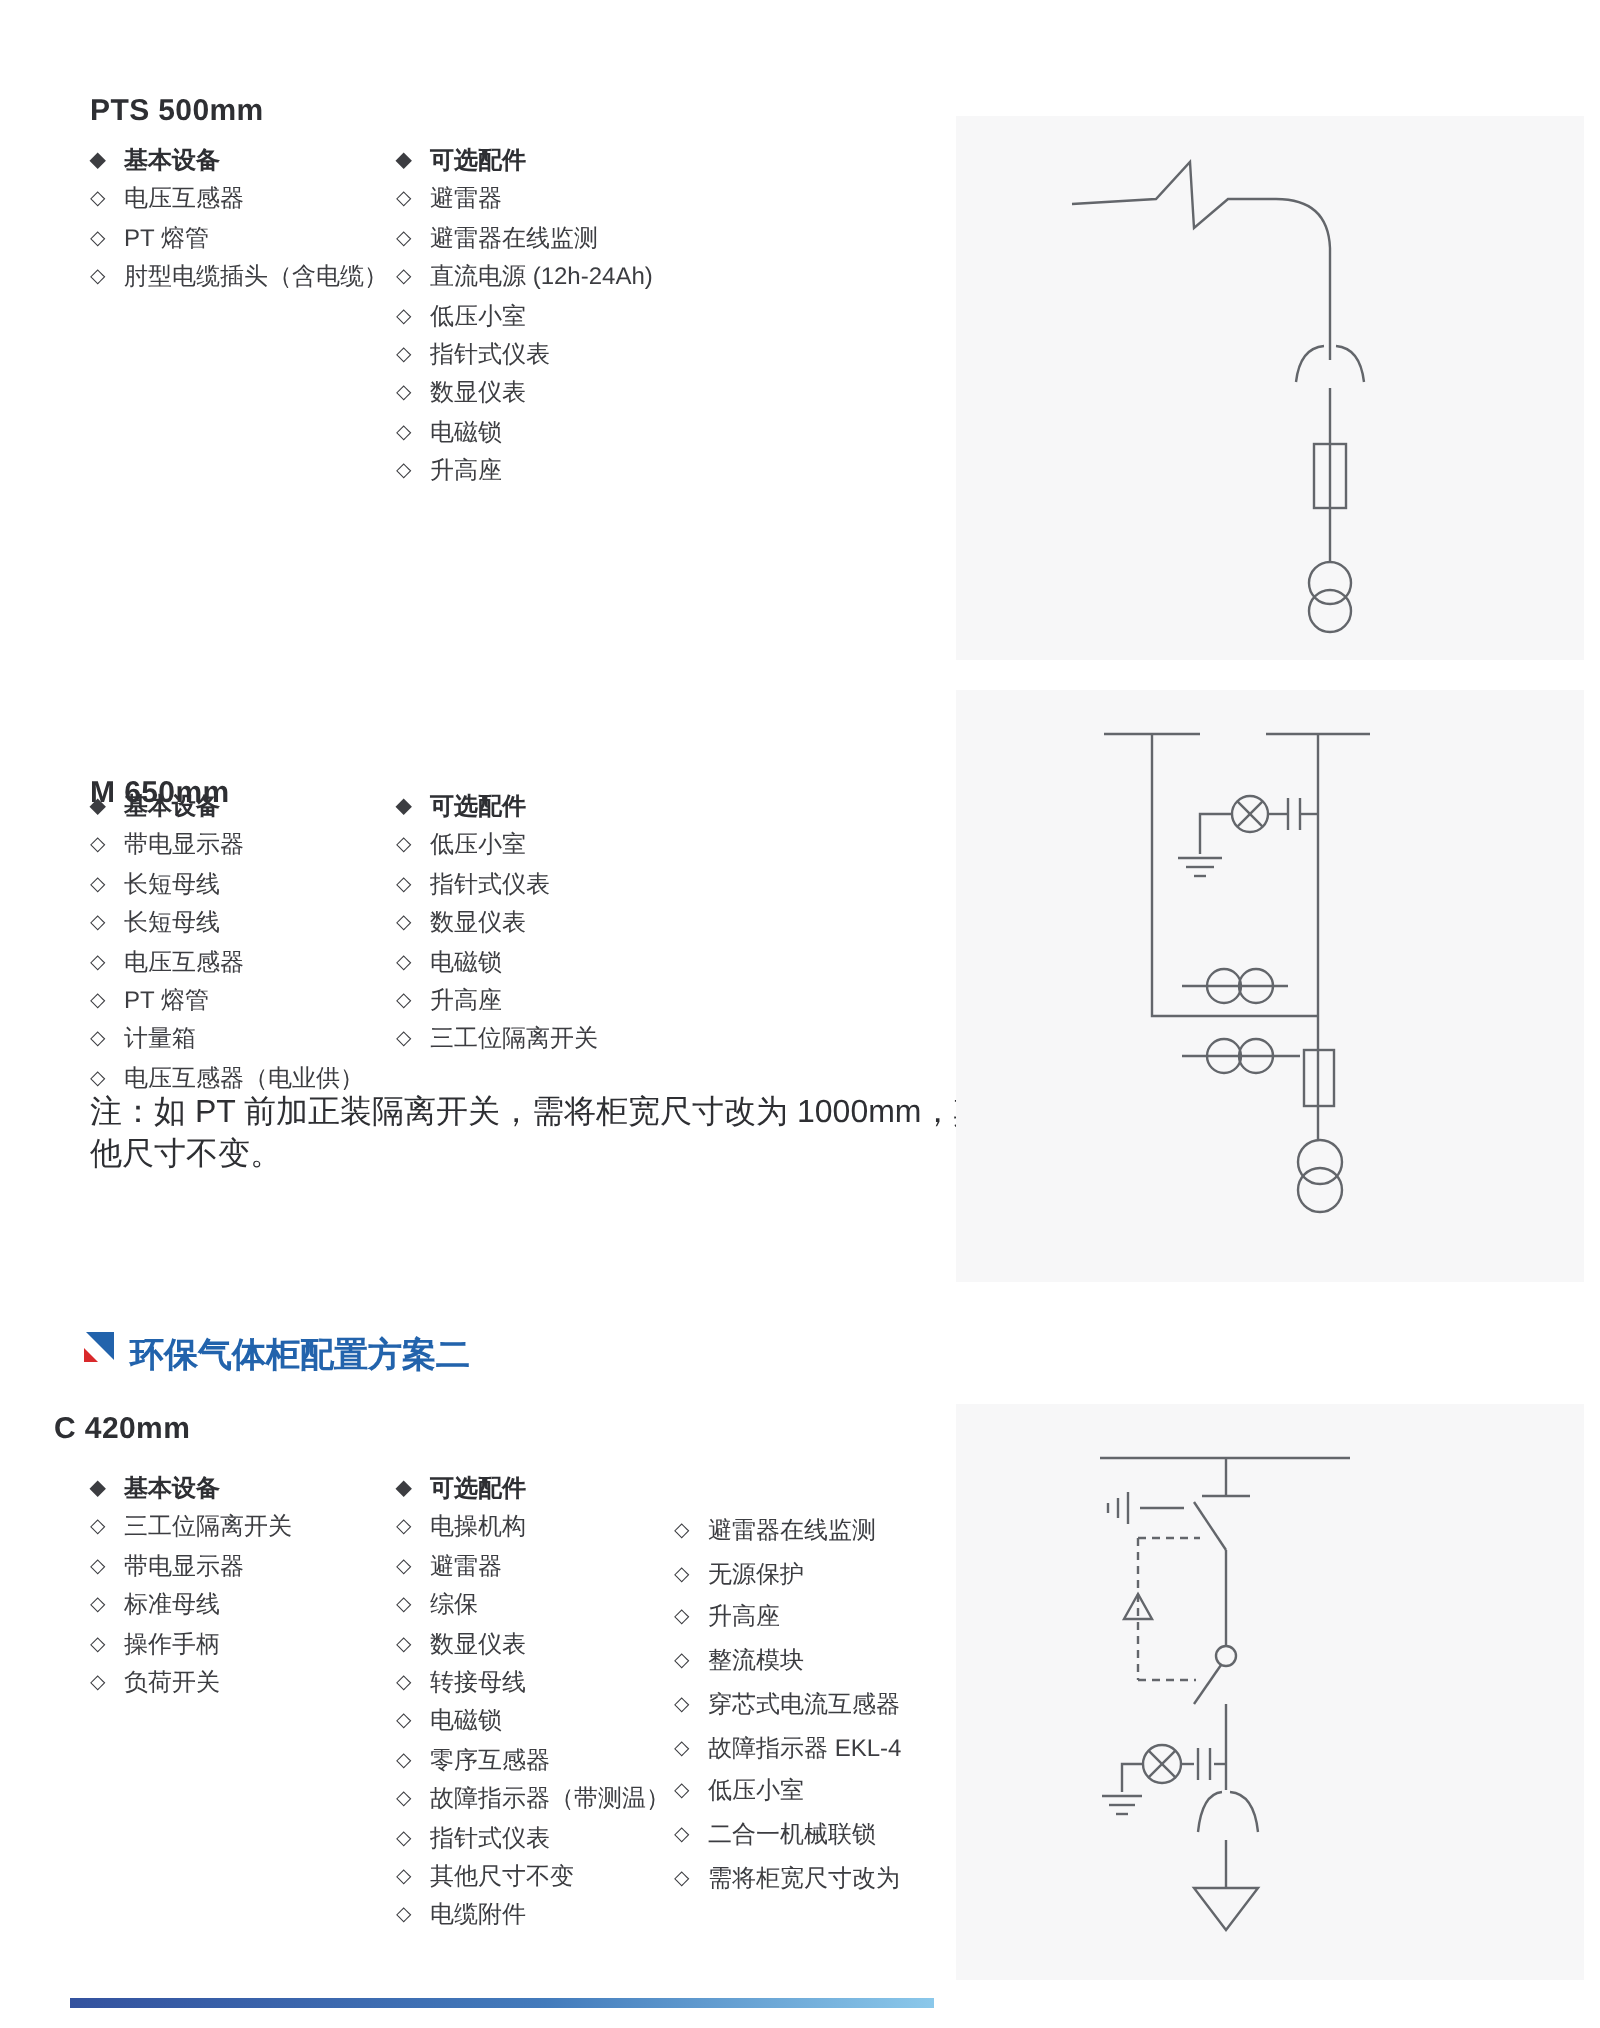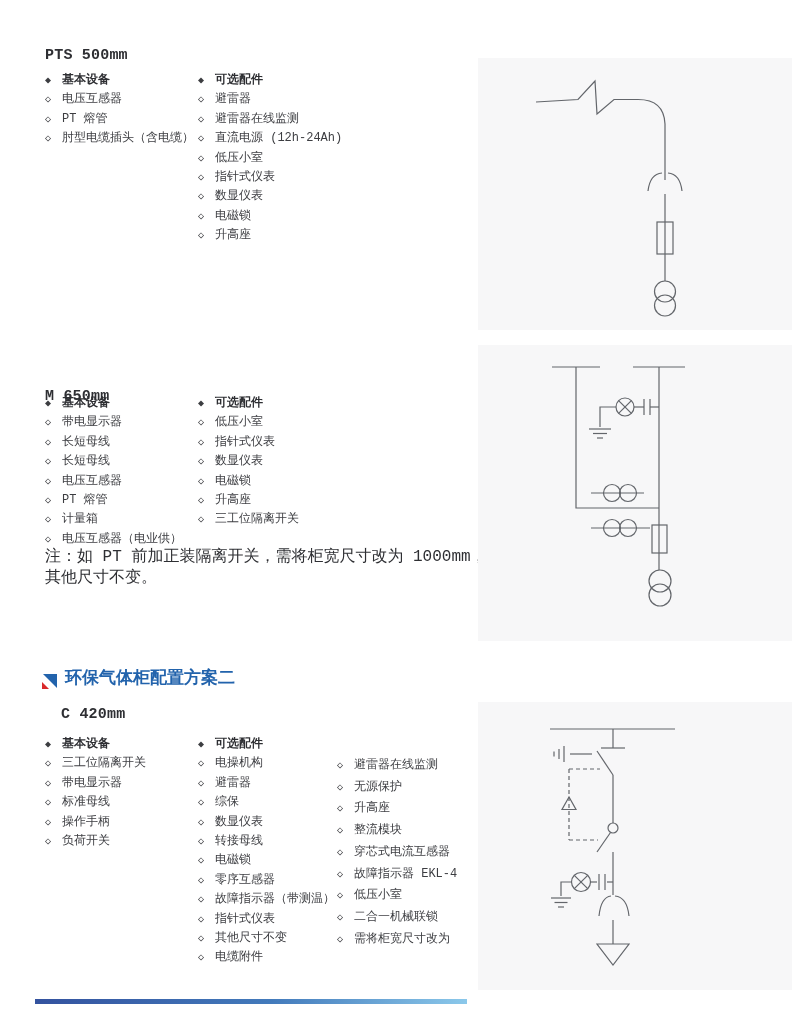--- a/index.html
+++ b/index.html
@@ -1,26 +1,26 @@
 <!DOCTYPE html>
 <html><head>
 <meta charset="utf-8">
 <style>
   html,body{margin:0;padding:0;background:#fff;}
   .page{position:relative;width:800px;height:1014px;background:#ffffff;overflow:hidden;
-        font-family:Liberation Mono, monospace;color:#38393d;}
+        font-family:Liberation Sans, sans-serif;color:#38393d;}
   .sec-title{position:absolute;font-size:15px;font-weight:600;color:#2e2f33;letter-spacing:.2px;}
   .list{position:absolute;font-size:12px;}
   .hdr{display:flex;align-items:center;gap:6px;font-weight:600;line-height:19.4px;color:#2e2f33;}
   .item{display:flex;align-items:center;gap:6px;line-height:19.4px;color:#3c3d41;}
   .bullet{font-size:10px;width:11px;flex:0 0 11px;color:#3c3d41;}
   .lh21 .item{line-height:21.7px;}
   .pt21{padding-top:20px;}
   .note{position:absolute;font-size:16px;color:#2e2f33;width:450px;}
-  .h2{position:absolute;display:flex;align-items:flex-end;gap:8px;}
+  .h2{position:absolute;display:flex;align-items:flex-start;gap:8px;}
   .h2 .txt{font-size:17px;font-weight:700;color:#2263ac;}
   .panel{position:absolute;background:#f7f7f8;}
   .panel svg{display:block;}
   .accent-bar{position:absolute;left:35px;top:999px;width:432px;height:5px;
         background:linear-gradient(90deg,#1d3f94 0%,#2e6cb4 55%,#7ec2e8 100%);opacity:.9;}
   .dg{stroke:#63666b;stroke-width:1.2;fill:none;}
   .dash{stroke-dasharray:4 3;}
 </style>
 </head>
 <body>
@@ -217,21 +217,21 @@
   </div>
 
   <div class="h2" style="left:42px;top:666px;">
     <svg width="15" height="15" viewBox="0 0 15 15">
       <polygon points="1,0 15,0 15,14" fill="#2263ac"></polygon>
       <polygon points="0,15 0,8 7,15" fill="#d9292b"></polygon>
     </svg>
     <span class="txt">环保气体柜配置方案二</span>
   </div>
 
-  <div class="sec-title" style="left:61px;top:706px;">C 420mm</div>
+  <div class="sec-title" style="left:27px;top:706px;">C 420mm</div>
 
   <div class="list" style="left:45px;top:735px;width:150px;">
     <div class="hdr">
       <span class="bullet">◆</span>
       <span>基本设备</span>
     </div>
     <div>
         <div class="item">
           <span class="bullet">◇</span>
           <span class="lbl">三工位隔离开关</span>

